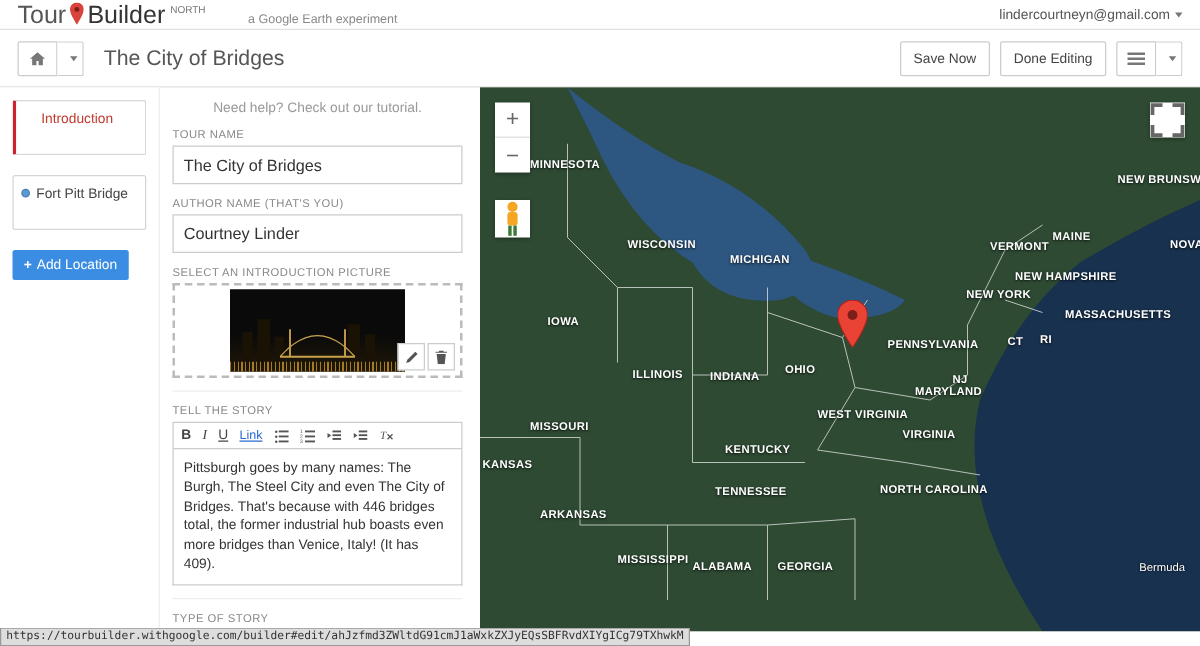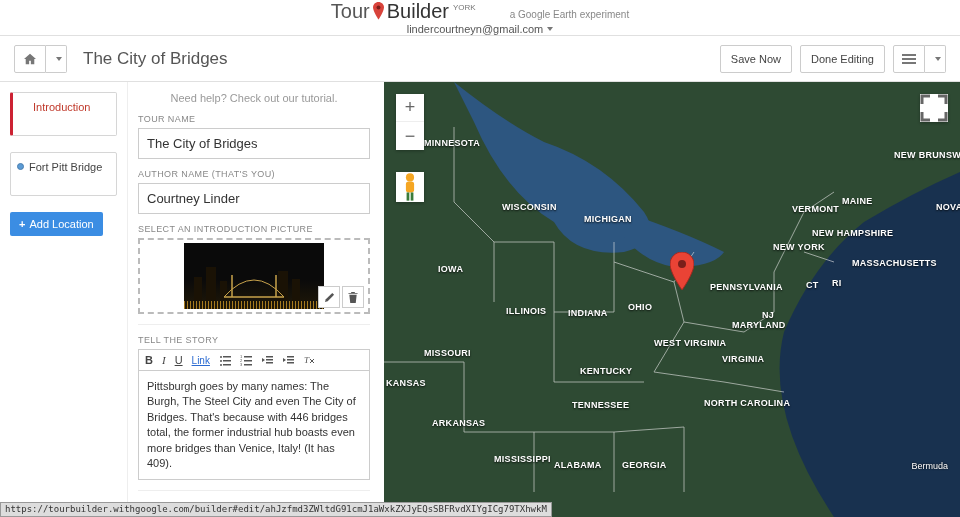--- a/index.html
+++ b/index.html
@@ -1,19 +1,19 @@
 <!DOCTYPE html>
 <html><head>
 <meta charset="utf-8">
 <style>
   * { box-sizing: border-box; margin: 0; padding: 0; }
   html, body { width: 960px; height: 517px; font-family: Arial, Helvetica, sans-serif; overflow: hidden; }
   .header {
-    height: 36px; border-bottom: 1px solid #e0e0e0;
-    display: flex; align-items: center; padding: 0 14px; justify-content: space-between; flex-direction: column;
+    height: 24px; border-bottom: 1px solid #e0e0e0;
+    display: flex; padding: 0 14px; justify-content: space-between;
   }
   .brand { display: flex; align-items: baseline; gap: 2px; }
   .brand-tour { font-size: 20px; font-weight: 300; color: #565656; }
   .brand-pin { width: 11px; height: 18px; display: inline-block; margin: 0 1px; position: relative; top: 2px;}
   .brand-builder { font-size: 20px; font-weight: 300; color: #333; }
   .brand-beta { font-size: 8px; color: #777; margin-left: 2px; position: relative; top: -8px; }
   .brand-sub { font-size: 10px; color: #888; margin-left: 34px; }
   .user { font-size: 11px; color: #555; display: flex; align-items: center; gap: 4px; cursor: pointer; }
   .user .caret { width:0;height:0;border-left:3px solid transparent;border-right:3px solid transparent;border-top:4px solid #777; }
   .toolbar {
@@ -86,21 +86,21 @@
   <div style="display:flex;align-items:baseline;">
     <div class="brand">
       <span class="brand-tour">Tour</span>
       <span class="brand-pin">
         <svg viewBox="0 0 10 16">
             <path d="M5 0C2.2 0 0 2.2 0 5c0 3.5 5 11 5 11s5-7.5 5-11C10 2.2 7.8 0 5 0z" fill="#d8433b"></path>
             <circle cx="5" cy="5" r="1.8" fill="#7a1f1a"></circle>
           </svg>
       </span>
       <span class="brand-builder">Builder</span>
-      <span class="brand-beta">YORK</span>
+      <span class="brand-beta">NORTH</span>
     </div>
     <span class="brand-sub">a Google Earth experiment</span>
   </div>
   <div class="user">
     <span>lindercourtneyn@gmail.com</span>
     <span class="caret"></span>
   </div>
 </div>
 
 <div class="toolbar">

